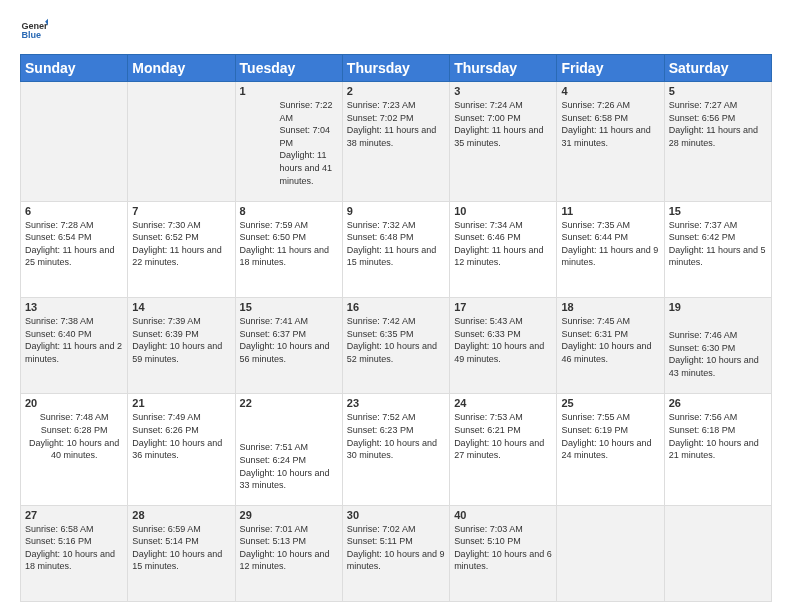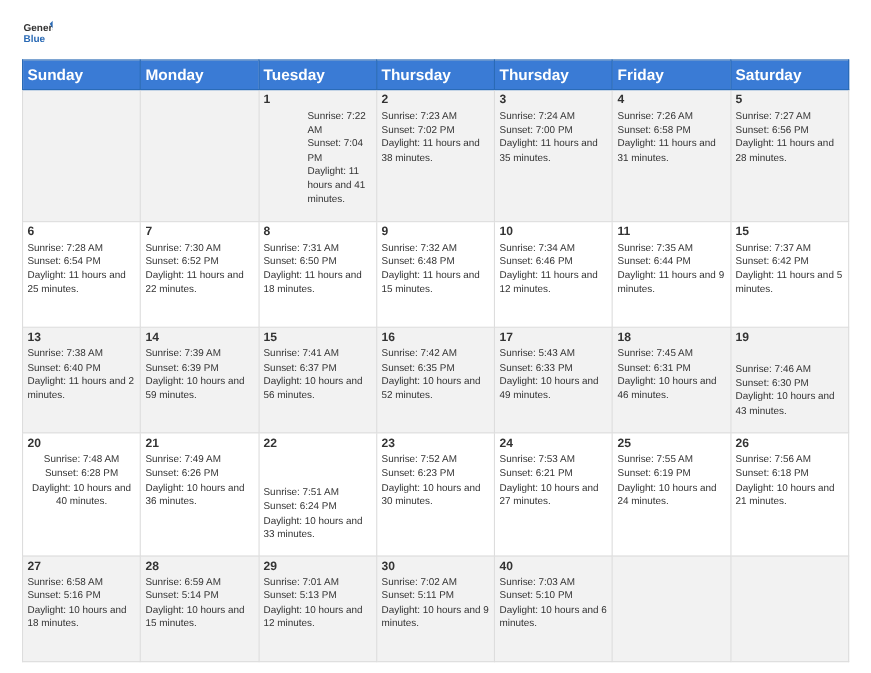--- a/index.html
+++ b/index.html
@@ -163,21 +163,21 @@
 Daylight: 11 hours and 25 minutes.</div>
           </td>
           <td>
             <span class="day-num">7</span>
             <div class="cell-text" style="white-space: pre-line;">Sunrise: 7:30 AM
 Sunset: 6:52 PM
 Daylight: 11 hours and 22 minutes.</div>
           </td>
           <td>
             <span class="day-num">8</span>
-            <div class="cell-text" style="white-space: pre-line;">Sunrise: 7:31 AM
+            <div class="cell-text" style="white-space: pre-line;">Sunrise: 7:59 AM
 Sunset: 6:50 PM
 Daylight: 11 hours and 18 minutes.</div>
           </td>
           <td>
             <span class="day-num">9</span>
             <div class="cell-text" style="white-space: pre-line;">Sunrise: 7:32 AM
 Sunset: 6:48 PM
 Daylight: 11 hours and 15 minutes.</div>
           </td>
           <td>

